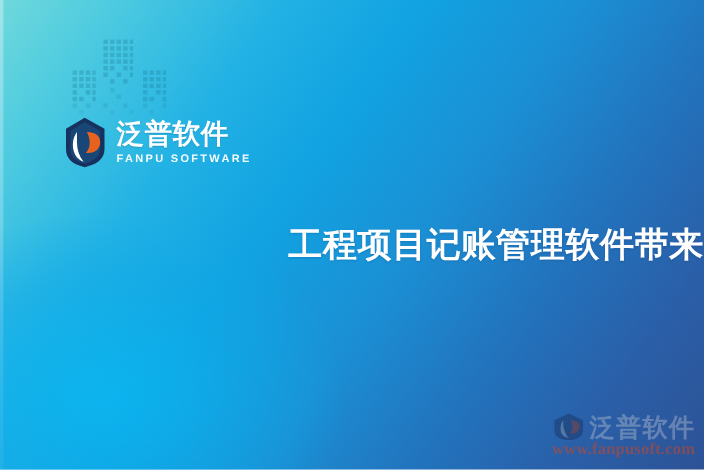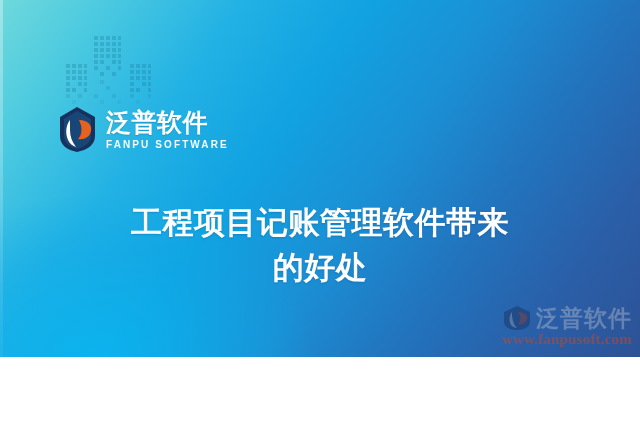--- a/index.html
+++ b/index.html
@@ -4,21 +4,21 @@
 <style>
   html, body {
     margin: 0;
     padding: 0;
     background: #ffffff;
   }
 
   #banner {
     position: relative;
     width: 640px;
-    height: 357px;
+    height: 427px;
     overflow: hidden;
     font-family: "Liberation Sans", "DejaVu Sans", sans-serif;
     
     background:
       linear-gradient(125deg,
         #6fd9db 0%,
         #4ecbe0 11%,
         #23b2e4 27%,
         #11a3e2 41%,
         #1b8fd4 57%,
@@ -93,21 +93,21 @@
     letter-spacing: 2.1px;
     opacity: 0.96;
   }
 
   
   #headline {
     position: absolute;
     left: 0;
     top: 200px;
     width: 640px;
-    text-align: center;
+    text-align: right;
     color: #ffffff;
     font-size: 31px;
     font-weight: bold;
     line-height: 45px;
     letter-spacing: 0.5px;
     text-shadow: 0 1px 2px rgba(0,50,95,0.22);
   }
   #headline .line { display: block; }
 
   
@@ -246,21 +246,20 @@
       <path d="M22 14 C31 14 35 19 34 25 C33 31 27 34 21 33 C25 29 26 22 22 14 Z" fill="#e8621f"></path>
     </svg>
     <div class="logo-text-col">
       <span id="logo-cn">泛普软件</span>
       <span id="logo-en">FANPU SOFTWARE</span>
     </div>
   </div>
 
   <div id="headline">
     <span class="line">工程项目记账管理软件带来</span>
-    <span class="line">的好处</span>
   </div>
 
   <div id="watermark">
     <div class="wm-row">
       <svg id="wm-mark" viewBox="0 0 30 26" xmlns="http://www.w3.org/2000/svg">
         <path d="M15 1 L2 7 L2 17 C2 22 8 25 15 25 C22 25 28 22 28 17 L28 7 Z" fill="rgba(22,42,80,0.55)"></path>
         <path d="M10 7 C7 11 7 16 9 20 C11 22 13 23 15 23 C11 19 10 13 10 9 Z" fill="rgba(190,205,225,0.45)"></path>
         <path d="M16 7 C23 7 26 10 25 14 C24 18 20 20 16 19 C19 16 19 11 16 7 Z" fill="rgba(150,62,50,0.60)"></path>
       </svg>
       <span id="wm-cn">泛普软件</span>

